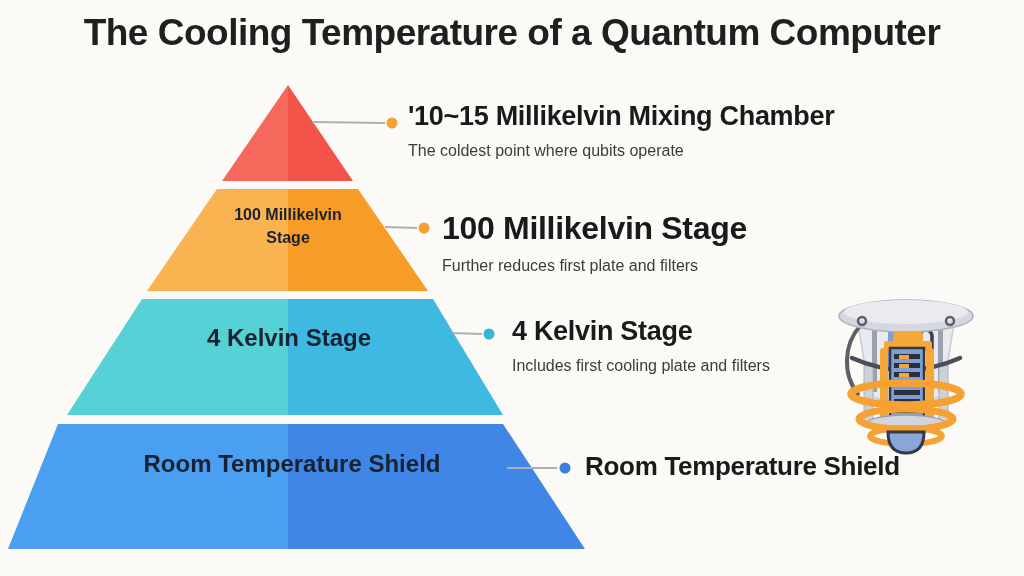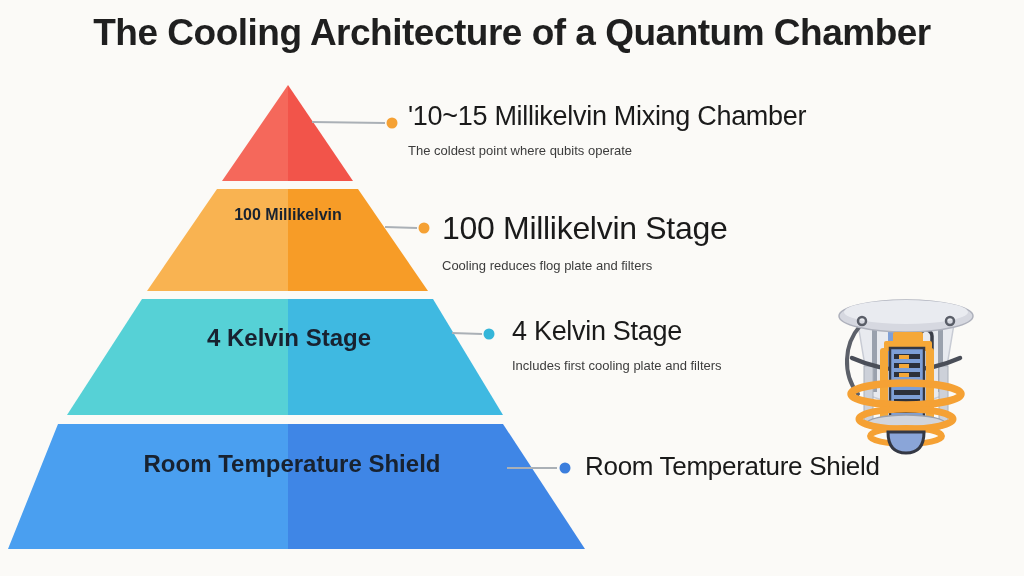--- a/index.html
+++ b/index.html
@@ -31,45 +31,45 @@
     font-weight: bold;
     color: #182230;
   }
   .pyr-label.l2 { top: 203px; left: 178px; width: 220px; font-size: 16px; line-height: 23px; }
   .pyr-label.l3 { top: 324px; left: 139px; width: 300px; font-size: 24px; }
   .pyr-label.l4 { top: 450px; left: 92px;  width: 400px; font-size: 24px; }
   .callout {
     position: absolute;
   }
   .callout .heading {
-    font-weight: normal;
+    font-weight: bold;
     color: #1a1a1a;
     letter-spacing: -0.3px;
   }
   .callout .desc {
     margin-top: 5px;
     color: #3c3c3c;
-    font-size: 13px;
+    font-size: 16px;
     line-height: 28px;
   }
   .callout.c1 { top: 101px; left: 408px; }
   .callout.c1 .heading { font-size: 27px; }
   .callout.c2 { top: 210px; left: 442px; }
   .callout.c2 .heading { font-size: 32px; }
   .callout.c3 { top: 316px; left: 512px; }
   .callout.c3 .heading { font-size: 27px; }
   .callout.c3 .desc { max-width: 295px; }
   .callout.c4 { top: 451px; left: 585px; }
   .callout.c4 .heading { font-size: 26px; }
   .callout.c4 .desc { max-width: 440px; }
 </style>
 </head>
 <body>
 
-<div class="title">The Cooling Architecture of a Quantum Chamber</div>
+<div class="title">The Cooling Temperature of a Quantum Computer</div>
 
 <svg id="scene" width="1024" height="576" viewBox="0 0 1024 576">
 
   <g>
     <polygon points="288,85 222,181 288,181" fill="#f5685b"></polygon>
     <polygon points="288,85 288,181 353,181" fill="#f2544a"></polygon>
 
     <polygon points="217,189 288,189 288,291 147,291" fill="#f9b351"></polygon>
     <polygon points="288,189 358,189 428,291 288,291" fill="#f79c27"></polygon>
 
@@ -145,31 +145,32 @@
     <ellipse cx="70" cy="98" rx="55" ry="11" fill="none" stroke="#f5a134" stroke-width="7.5"></ellipse>
     <ellipse cx="70" cy="123" rx="47" ry="10" fill="none" stroke="#f5a134" stroke-width="7"></ellipse>
     <ellipse cx="70" cy="140" rx="36" ry="8" fill="none" stroke="#f5a134" stroke-width="6"></ellipse>
 
     <path d="M 52,136 Q 52,157 70,157 Q 88,157 88,136 Z" fill="#8aa5d8" stroke="#343844" stroke-width="3"></path>
   </g>
 </svg>
 
 <div class="pyr-label l2">
   <div>100 Millikelvin</div>
+  <div>Stage</div>
 </div>
 <div class="pyr-label l3">4 Kelvin Stage</div>
 <div class="pyr-label l4">Room Temperature Shield</div>
 
 <div class="callout c1">
   <div class="heading">'10~15 Millikelvin Mixing Chamber</div>
   <div class="desc">The coldest point where qubits operate</div>
 </div>
 <div class="callout c2">
   <div class="heading">100 Millikelvin Stage</div>
-  <div class="desc">Cooling reduces flog plate and filters</div>
+  <div class="desc">Further reduces first plate and filters</div>
 </div>
 <div class="callout c3">
   <div class="heading">4 Kelvin Stage</div>
   <div class="desc">Includes first cooling plate and filters</div>
 </div>
 <div class="callout c4">
   <div class="heading">Room Temperature Shield</div>
 </div>
 
 </body></html>

